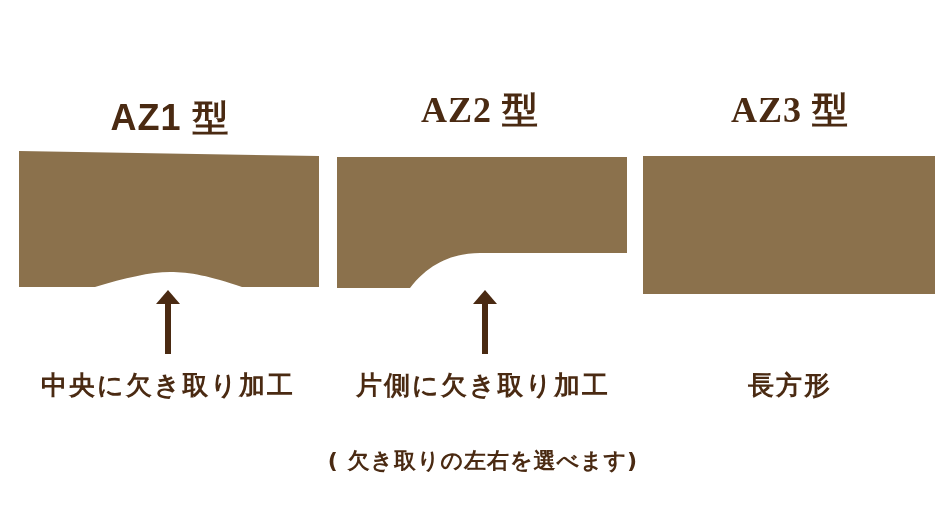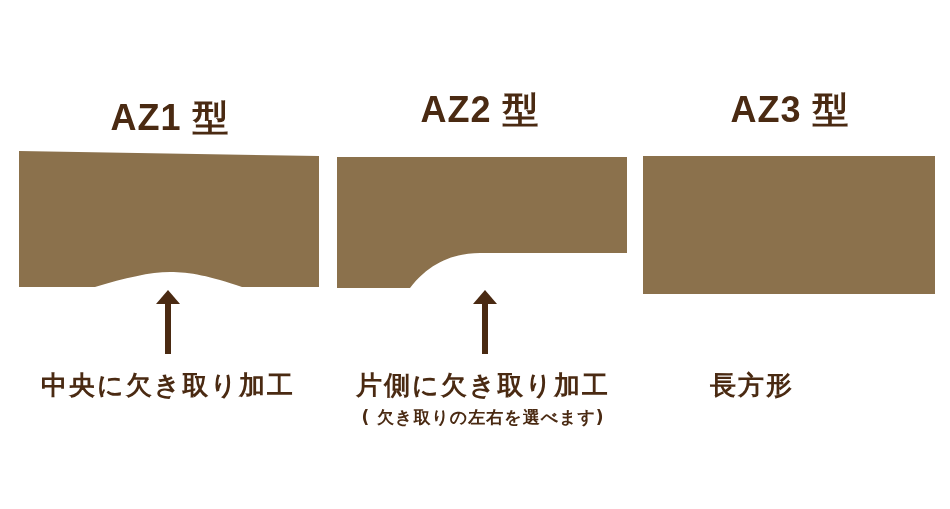--- a/index.html
+++ b/index.html
@@ -12,44 +12,44 @@
     font-family: "Liberation Sans", "DejaVu Sans", sans-serif;
     font-weight: bold; font-size: 36px; color: #4a2a12; letter-spacing: 1px;
   }
   .shape { position: absolute; }
   .label {
     position: absolute; width: 320px; text-align: center;
     font-weight: bold; font-size: 26px; color: #4a2a12; letter-spacing: 2px;
   }
   .sublabel {
     position: absolute; width: 320px; text-align: center;
-    font-weight: bold; font-size: 17px; color: #4a2a12; letter-spacing: 1px;
+    font-weight: bold; font-size: 22px; color: #4a2a12; letter-spacing: 1px; margin-top: 40px;
   }
 </style>
 </head>
 <body>
 
 <div class="title" style="left:20px;margin-top:8px;">AZ1 型</div>
 <svg class="shape" style="left:0;top:0;" width="950" height="509">
   <path d="M19,151 L319,156 L319,287 L242,287 C210,276 190,272 170,272 C150,272 125,278 95,287 L19,287 Z" fill="#8b714c"></path>
 </svg>
 <svg class="shape" style="left:150px;top:288px;" width="36" height="70">
   <polygon points="18,2 30,16 6,16" fill="#4a2a12"></polygon>
   <rect x="15" y="14" width="6" height="52" fill="#4a2a12"></rect>
 </svg>
 <div class="label" style="left:8px;top:368px;">中央に欠き取り加工</div>
 
-<div class="title" style="left:330px;">AZ2 型</div>
+<div class="title" style="left:330px;font-family:Liberation Serif, serif;">AZ2 型</div>
 <svg class="shape" style="left:0;top:0;" width="950" height="509">
   <path d="M337,157 L627,157 L627,253 L480,253 C455,253 430,262 410,288 L337,288 Z" fill="#8b714c"></path>
 </svg>
 <svg class="shape" style="left:467px;top:288px;" width="36" height="70">
   <polygon points="18,2 30,16 6,16" fill="#4a2a12"></polygon>
   <rect x="15" y="14" width="6" height="52" fill="#4a2a12"></rect>
 </svg>
 <div class="label" style="left:323px;top:368px;">片側に欠き取り加工</div>
 <div class="sublabel" style="left:323px;top:406px;">( 欠き取りの左右を選べます)</div>
 
-<div class="title" style="left:640px;">AZ3 型</div>
+<div class="title" style="left:640px;font-family:Liberation Serif, serif;">AZ3 型</div>
 <svg class="shape" style="left:0;top:0;" width="950" height="509">
   <rect x="643" y="156" width="292" height="138" fill="#8b714c"></rect>
 </svg>
-<div class="label" style="left:592px;top:368px;">長方形</div>
+<div class="label" style="left:630px;top:368px;">長方形</div>
 
 </body></html>

